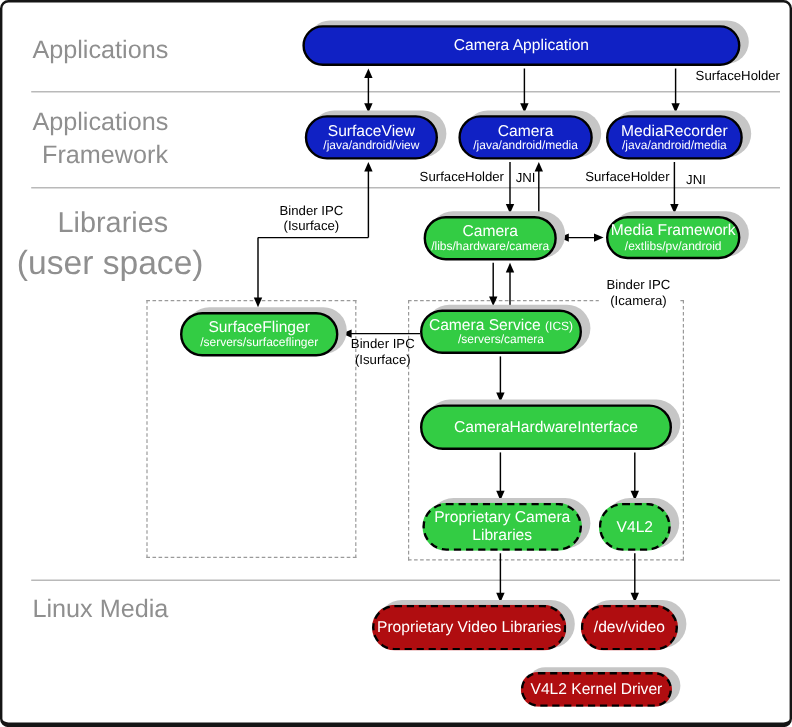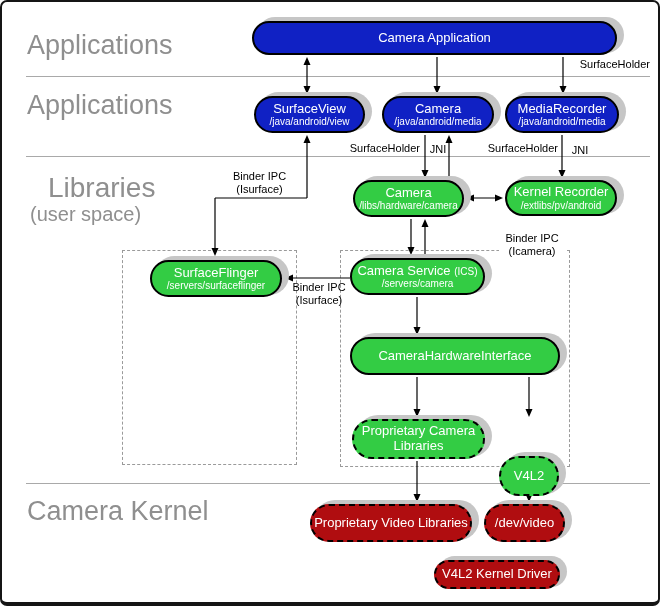--- a/index.html
+++ b/index.html
@@ -7,21 +7,21 @@
     --shadow:#c6c6c6; --layer-text:#8f8f8f;
   }
   *{box-sizing:border-box;margin:0;padding:0;}
   body{background:#fff;font-family:"Liberation Sans",sans-serif;}
   .canvas{
     position:relative;width:660px;height:606px;background:#fff;
     border:2px solid #151515;border-bottom-width:4px;border-radius:7px;
     overflow:hidden;
   }
   .layer-label{
-    position:absolute;color:var(--layer-text);font-size:27px;z-index:4;white-space:nowrap;
+    position:absolute;color:var(--layer-text);font-size:21px;z-index:4;white-space:nowrap;
   }
   .divider{
     position:absolute;left:24px;width:624px;height:0;
     border-top:1px solid #a9a9a9;z-index:1;
   }
   .dashed-box{
     position:absolute;border:1px dashed #9a9a9a;z-index:1;background:transparent;
   }
   .node{
     position:absolute;border:2px solid #000;border-radius:20px;color:#fff;
@@ -47,23 +47,24 @@
   svg.arrows line{stroke:#000;stroke-width:1.2;}
   svg.arrows polygon{fill:#000;}
 </style>
 </head>
 <body>
 
 <div class="canvas">
 
   <div class="layer-label" style="left:25px;top:28px;">Applications</div>
   <div class="layer-label" style="left:25px;top:88px;">Applications</div>
-  <div class="layer-label" style="left:46px;top:170px;font-size:28px;">Libraries</div>
-  <div class="layer-label" style="left:28px;top:201px;font-size:20px;">(user space)</div>
-  <div class="layer-label" style="left:25px;top:494px;">Camera Kernel</div>
+  <div class="layer-label" style="left:33px;top:116px;">Framework</div>
+  <div class="layer-label" style="left:46px;top:170px;font-size:24px;">Libraries</div>
+  <div class="layer-label" style="left:12px;top:201px;font-size:28px;">(user space)</div>
+  <div class="layer-label" style="left:25px;top:494px;">Linux Media</div>
 
   <div class="divider" style="top:74px;"></div>
   <div class="divider" style="top:154px;"></div>
   <div class="divider" style="top:481px;"></div>
 
   <div class="dashed-box" style="left:120px;top:248px;width:175px;height:215px;"></div>
   <div class="dashed-box" style="left:338px;top:248px;width:230px;height:217px;"></div>
 
   <svg class="arrows" width="660" height="606">
 
@@ -165,21 +166,21 @@
     <span class="title">MediaRecorder</span>
     <span class="path">/java/android/media</span>
   </div>
 
   <div class="node green" style="left:351px;top:178px;width:111px;height:37px;">
     <span class="title">Camera</span>
     <span class="path">/libs/hardware/camera</span>
   </div>
 
   <div class="node green" style="left:503px;top:178px;width:112px;height:36px;">
-    <span class="title">Kernel Recorder</span>
+    <span class="title">Media Framework</span>
     <span class="path">/extlibs/pv/android</span>
   </div>
 
   <div class="node green" style="left:148px;top:258px;width:132px;height:37px;text-align:right;">
     <span class="title">SurfaceFlinger</span>
     <span class="path">/servers/surfaceflinger</span>
   </div>
 
   <div class="node green" style="left:348px;top:256px;width:135px;height:37px;">
     <span class="title"><span>Camera Service</span> <span class="suffix">(ICS)</span></span>
@@ -187,21 +188,21 @@
   </div>
 
   <div class="node green" style="left:348px;top:335px;width:210px;height:38px;">
     <span class="title">CameraHardwareInterface</span>
   </div>
 
   <div class="node green dashed" style="left:350px;top:417px;width:133px;height:40px;">
     <span class="title wrap">Proprietary Camera Libraries</span>
   </div>
 
-  <div class="node green dashed" style="left:497px;top:417px;width:60px;height:40px;margin-top:37px;">
+  <div class="node green dashed" style="left:497px;top:417px;width:60px;height:40px;">
     <span class="title">V4L2</span>
   </div>
 
   <div class="node red dashed" style="left:308px;top:502px;width:162px;height:38px;">
     <span class="title wrap">Proprietary Video Libraries</span>
   </div>
 
   <div class="node red dashed" style="left:482px;top:502px;width:81px;height:38px;">
     <span class="title">/dev/video</span>
   </div>

